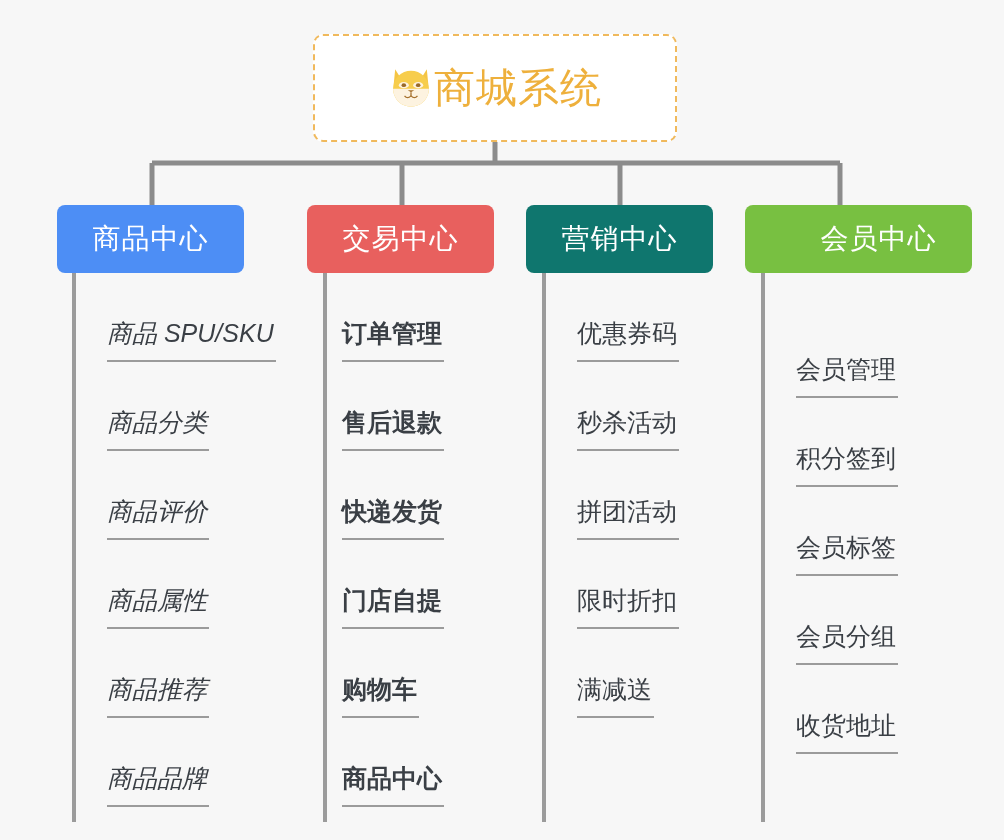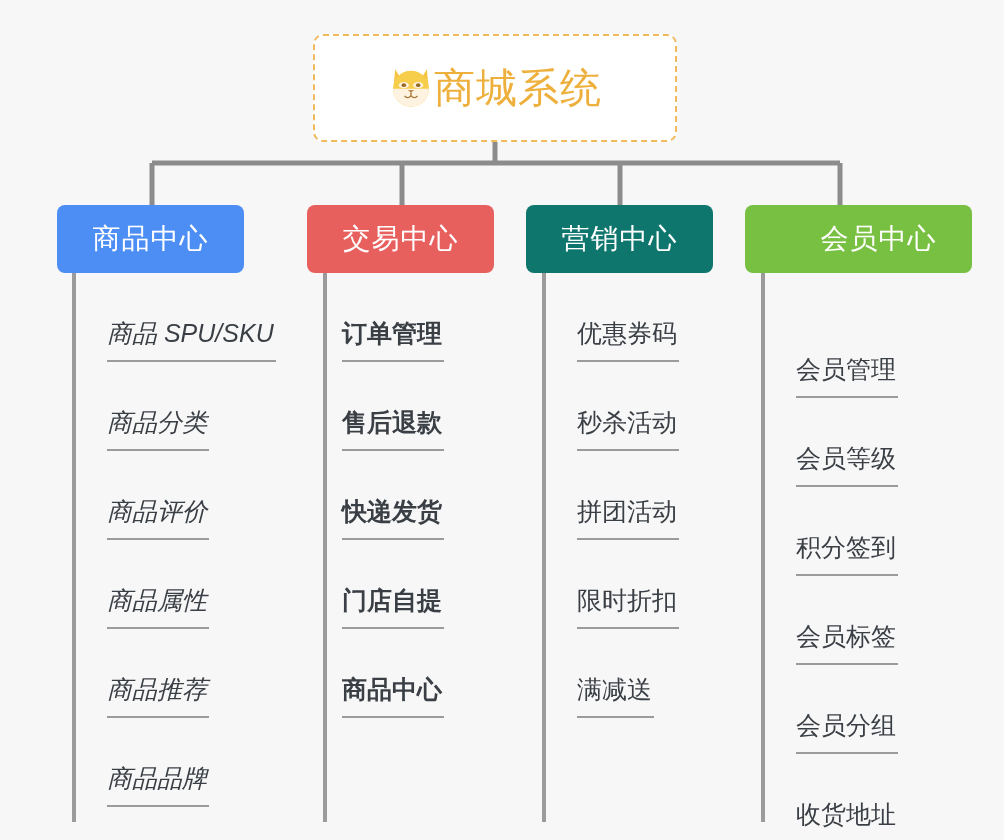--- a/index.html
+++ b/index.html
@@ -151,20 +151,23 @@
         <div class="leaf-item">
           <span class="leaf-text">售后退款</span>
         </div>
         <div class="leaf-item">
           <span class="leaf-text">快递发货</span>
         </div>
         <div class="leaf-item">
           <span class="leaf-text">门店自提</span>
         </div>
         <div class="leaf-item">
+          <span class="leaf-text">购物车</span>
+        </div>
+        <div class="leaf-item">
           <span class="leaf-text">商品中心</span>
         </div>
       </div>
       <div class="cat-box" style="left: 526px; background: #0f766e;">
         <span class="cat-label">营销中心</span>
       </div>
       <div class="leaf-col" style="left: 544px;">
         <div class="leaf-item">
           <span class="leaf-text">优惠券码</span>
         </div>
@@ -182,23 +185,20 @@
         </div>
       </div>
       <div class="cat-box" style="left: 745px; background: rgb(120, 192, 65); padding-left: 40px;">
         <span class="cat-label">会员中心</span>
       </div>
       <div class="leaf-col" style="left: 763px; margin-top: 36px;">
         <div class="leaf-item">
           <span class="leaf-text">会员管理</span>
         </div>
         <div class="leaf-item">
-          <span class="leaf-text">会员等级</span>
-        </div>
-        <div class="leaf-item">
           <span class="leaf-text">积分签到</span>
         </div>
         <div class="leaf-item">
           <span class="leaf-text">会员标签</span>
         </div>
         <div class="leaf-item">
           <span class="leaf-text">会员分组</span>
         </div>
         <div class="leaf-item">
           <span class="leaf-text">收货地址</span>

